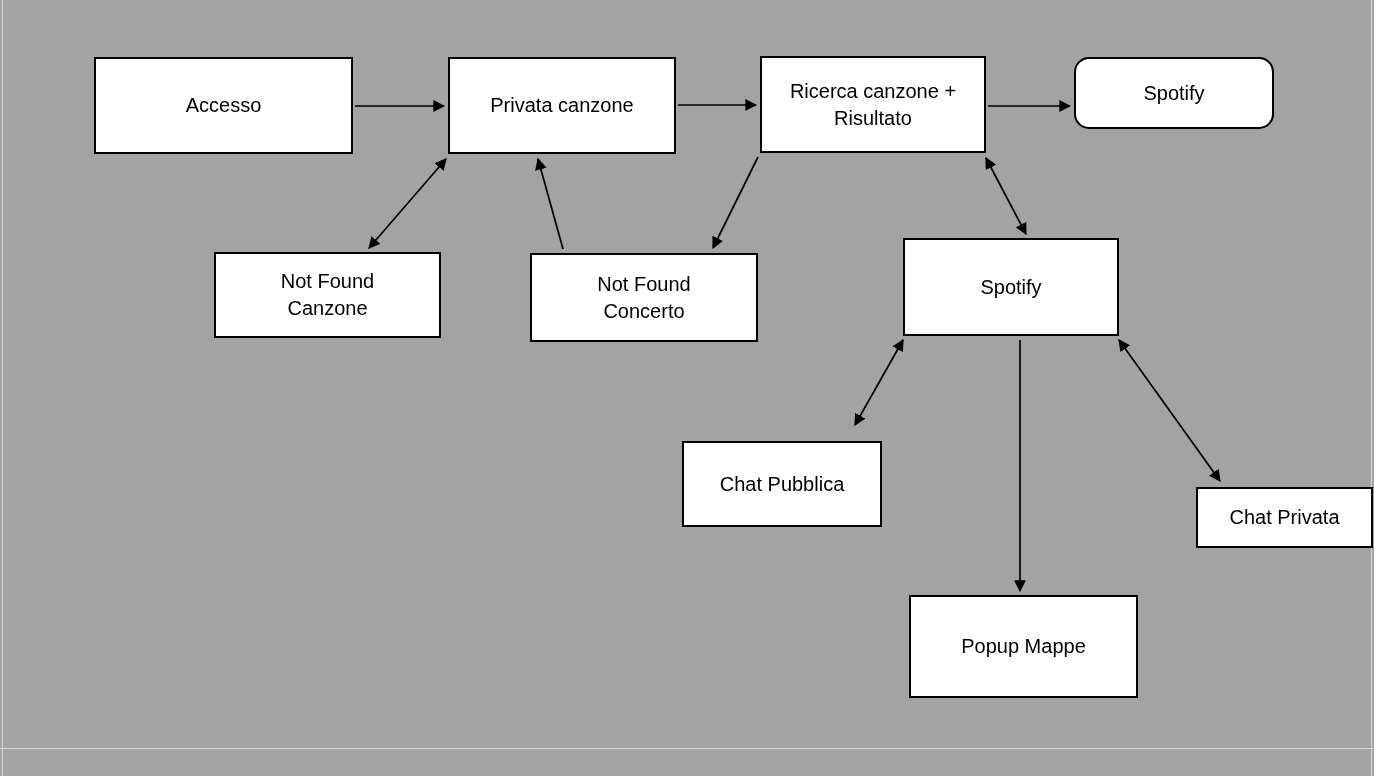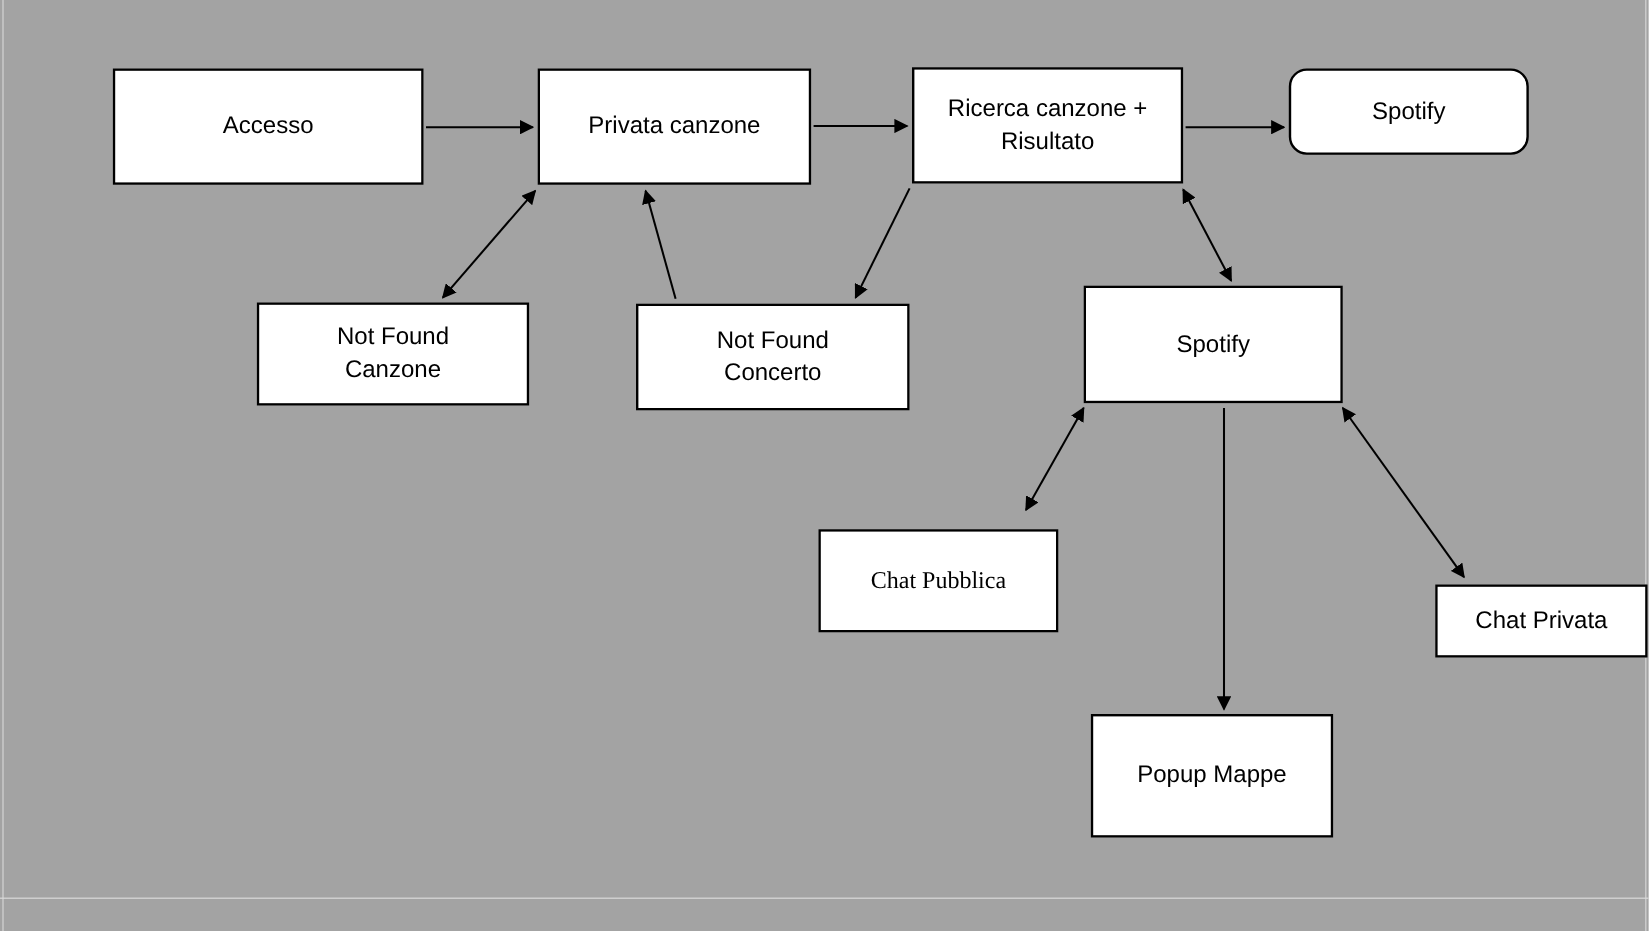--- a/index.html
+++ b/index.html
@@ -95,18 +95,18 @@
       <div class="node" style="left: 94px; top: 57px; width: 259px; height: 97px; font-size: 20px; border-color: rgb(0, 0, 0); color: rgb(0, 0, 0);">Accesso</div>
       <div class="node" style="left: 448px; top: 57px; width: 228px; height: 97px; font-size: 20px; border-color: rgb(0, 0, 0); color: rgb(0, 0, 0);">Privata canzone</div>
       <div class="node" style="left: 760px; top: 56px; width: 226px; height: 97px; font-size: 20px; border-color: rgb(0, 0, 0); color: rgb(0, 0, 0);">Ricerca canzone +
 Risultato</div>
       <div class="node" style="left: 1074px; top: 57px; width: 200px; height: 72px; font-size: 20px; border-color: rgb(0, 0, 0); color: rgb(0, 0, 0); border-radius: 15px;">Spotify</div>
       <div class="node" style="left: 214px; top: 252px; width: 227px; height: 86px; font-size: 20px; border-color: rgb(0, 0, 0); color: rgb(0, 0, 0);">Not Found
 Canzone</div>
       <div class="node" style="left: 530px; top: 253px; width: 228px; height: 89px; font-size: 20px; border-color: rgb(0, 0, 0); color: rgb(0, 0, 0);">Not Found
 Concerto</div>
       <div class="node" style="left: 903px; top: 238px; width: 216px; height: 98px; font-size: 20px; border-color: rgb(0, 0, 0); color: rgb(0, 0, 0);">Spotify</div>
-      <div class="node" style="left: 682px; top: 441px; width: 200px; height: 86px; font-size: 20px; border-color: rgb(0, 0, 0); color: rgb(0, 0, 0); font-family: Liberation Serif, serif;">Chat Pubblica</div>
+      <div class="node" style="left: 682px; top: 441px; width: 200px; height: 86px; font-size: 20px; border-color: rgb(0, 0, 0); color: rgb(0, 0, 0);">Chat Pubblica</div>
       <div class="node" style="left: 1196px; top: 487px; width: 177px; height: 61px; font-size: 20px; border-color: rgb(0, 0, 0); color: rgb(0, 0, 0);">Chat Privata</div>
-      <div class="node" style="left: 909px; top: 595px; width: 202px; height: 103px; font-size: 20px; border-color: rgb(0, 0, 0); color: rgb(0, 0, 0);">Popup Mappe</div>
+      <div class="node" style="left: 909px; top: 595px; width: 229px; height: 103px; font-size: 20px; border-color: rgb(0, 0, 0); color: rgb(0, 0, 0);">Popup Mappe</div>
     </div>
 
 </div>
 
 </body></html>

